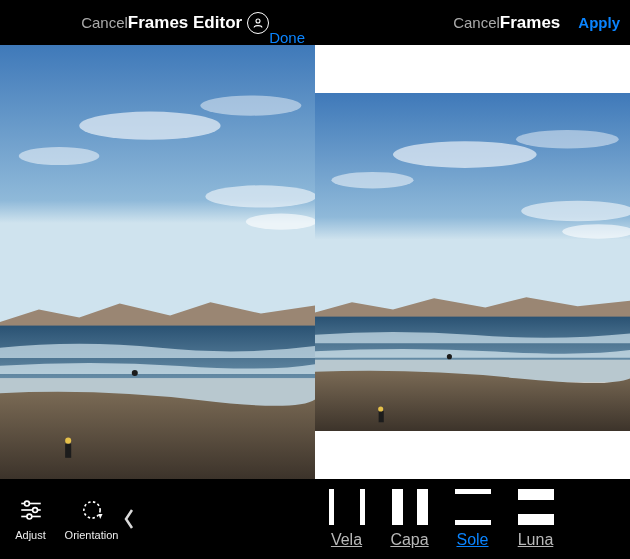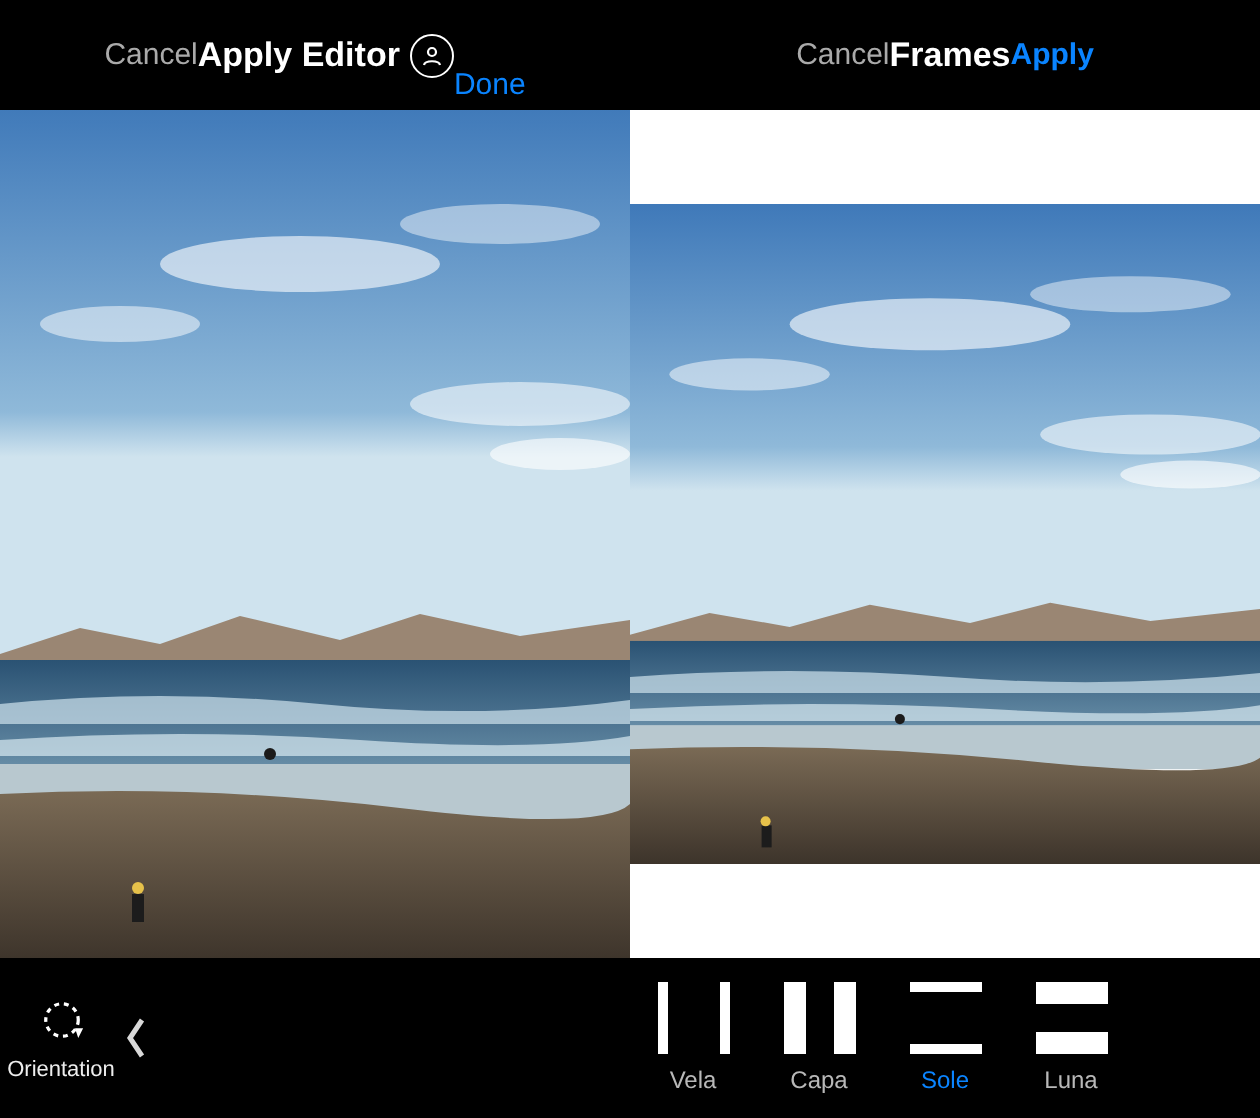--- a/index.html
+++ b/index.html
@@ -1,55 +1,55 @@
 <!DOCTYPE html>
 <html><head>
 <meta charset="utf-8">
 <style>
   html,body{margin:0;padding:0;background:#222;font-family:-apple-system,Helvetica,Arial,sans-serif;}
   #wrap{width:630px;height:559px;background:#000;position:relative;display:flex;}
   .pane{position:relative;height:100%;display:flex;flex-direction:column;background:#000;}
   .pane.left{width:315px;}
   .pane.right{width:315px;}
-  .toolbar{height:55px;display:flex;align-items:center;justify-content:center;padding:0 10px;}
+  .toolbar{height:45px;display:flex;align-items:center;justify-content:flex-end;padding:0 10px;}
   .toolbar .title{color:#fff;font-size:17px;font-weight:600;display:flex;align-items:center;gap:5px;}
   .toolbar .side{font-size:15px;}
   .cancel{color:#aaa;}
   .done{color:#0a84ff;font-weight:500;margin-top:29px;}
-  .apply{color:#0a84ff;font-weight:600;}
+  .apply{color:#0a84ff;font-weight:600;margin-left:18px;}
   .canvas{flex:1;display:flex;align-items:center;justify-content:center;overflow:hidden;position:relative;}
   .photo{width:100%;height:100%;}
   .bottombar{height:80px;display:flex;align-items:center;color:#fff;}
   .tool{flex:none;width:61px;display:flex;flex-direction:column;align-items:center;justify-content:center;gap:6px;height:100%;}
   .tool .lbl{font-size:11px;color:#eee;}
   .chev{flex:none;width:14px;display:flex;align-items:center;justify-content:center;height:100%;color:#fff;font-size:22px;opacity:.85;}
   .frames-bar{height:80px;display:flex;align-items:center;color:#fff;}
   .frame-opt{flex:none;width:63px;display:flex;flex-direction:column;align-items:center;justify-content:center;gap:6px;height:100%;}
   .frame-thumb{width:36px;height:36px;background:#000;position:relative;}
   .bar-white{position:absolute;background:#fff;}
-  .flbl{font-size:12px;}
+  .flbl{font-size:16px;text-decoration:underline;}
   .flbl.off{color:#b8b8b8;}
   .flbl.on{color:#0a84ff;}
   svg{display:block;}
   .user-badge{display:inline-flex;align-items:center;justify-content:center;width:20px;height:20px;border:1.5px solid #fff;border-radius:50%;}
   .user-badge svg{width:12px;height:12px;}
   
   .framed{background:#fff;display:flex;align-items:center;justify-content:center;}
   .framed .photo{height:auto;}
 </style>
 </head>
 <body>
 
 <div id="wrap">
 
   <div class="pane left">
     <div class="toolbar">
       <span class="side cancel">Cancel</span>
       <span class="title">
-        <span>Apply Editor</span>
+        <span>Frames Editor</span>
         <span class="user-badge">
           <svg viewBox="0 0 24 24" fill="none" stroke="#fff" stroke-width="2.2">
             <circle cx="12" cy="8" r="4"></circle>
               <path d="M4 21c1-5 15-5 16 0"></path>
           </svg>
         </span>
       </span>
       <span class="side done">Done</span>
     </div>
 
@@ -88,20 +88,31 @@
 
         <path d="M0 345 Q100 340 200 352 T315 350 L315 430 L0 430 Z" fill="url(#sandL)"></path>
 
         <circle cx="135" cy="325" r="3" fill="#1b1b1b"></circle>
         <rect x="66" y="395" width="6" height="14" fill="#1c1c1c"></rect>
         <circle cx="69" cy="392" r="3" fill="#e6c14a"></circle>
       </svg>
     </div>
 
     <div class="bottombar">
+      <div class="tool">
+        <svg width="26" height="26" viewBox="0 0 32 32" fill="none" stroke="#fff" stroke-width="2">
+          <line x1="4" y1="8" x2="28" y2="8"></line>
+            <circle cx="11" cy="8" r="3" fill="#000"></circle>
+          <line x1="4" y1="16" x2="28" y2="16"></line>
+            <circle cx="21" cy="16" r="3" fill="#000"></circle>
+          <line x1="4" y1="24" x2="28" y2="24"></line>
+            <circle cx="14" cy="24" r="3" fill="#000"></circle>
+        </svg>
+        <span class="lbl">Adjust</span>
+      </div>
       <div class="tool">
         <svg width="26" height="26" viewBox="0 0 32 32" fill="none" stroke="#fff" stroke-width="2">
           <circle cx="16" cy="16" r="10" stroke-dasharray="3 3"></circle>
           <path d="M24 21 L29 21 L26 27 Z" fill="#fff" stroke="none"></path>
         </svg>
         <span class="lbl">Orientation</span>
       </div>
       <div class="chev">
         <svg width="12" height="26" viewBox="0 0 12 26" fill="none" stroke="#fff" stroke-width="2.5">
           <polyline points="9,4 3,13 9,22"></polyline>

